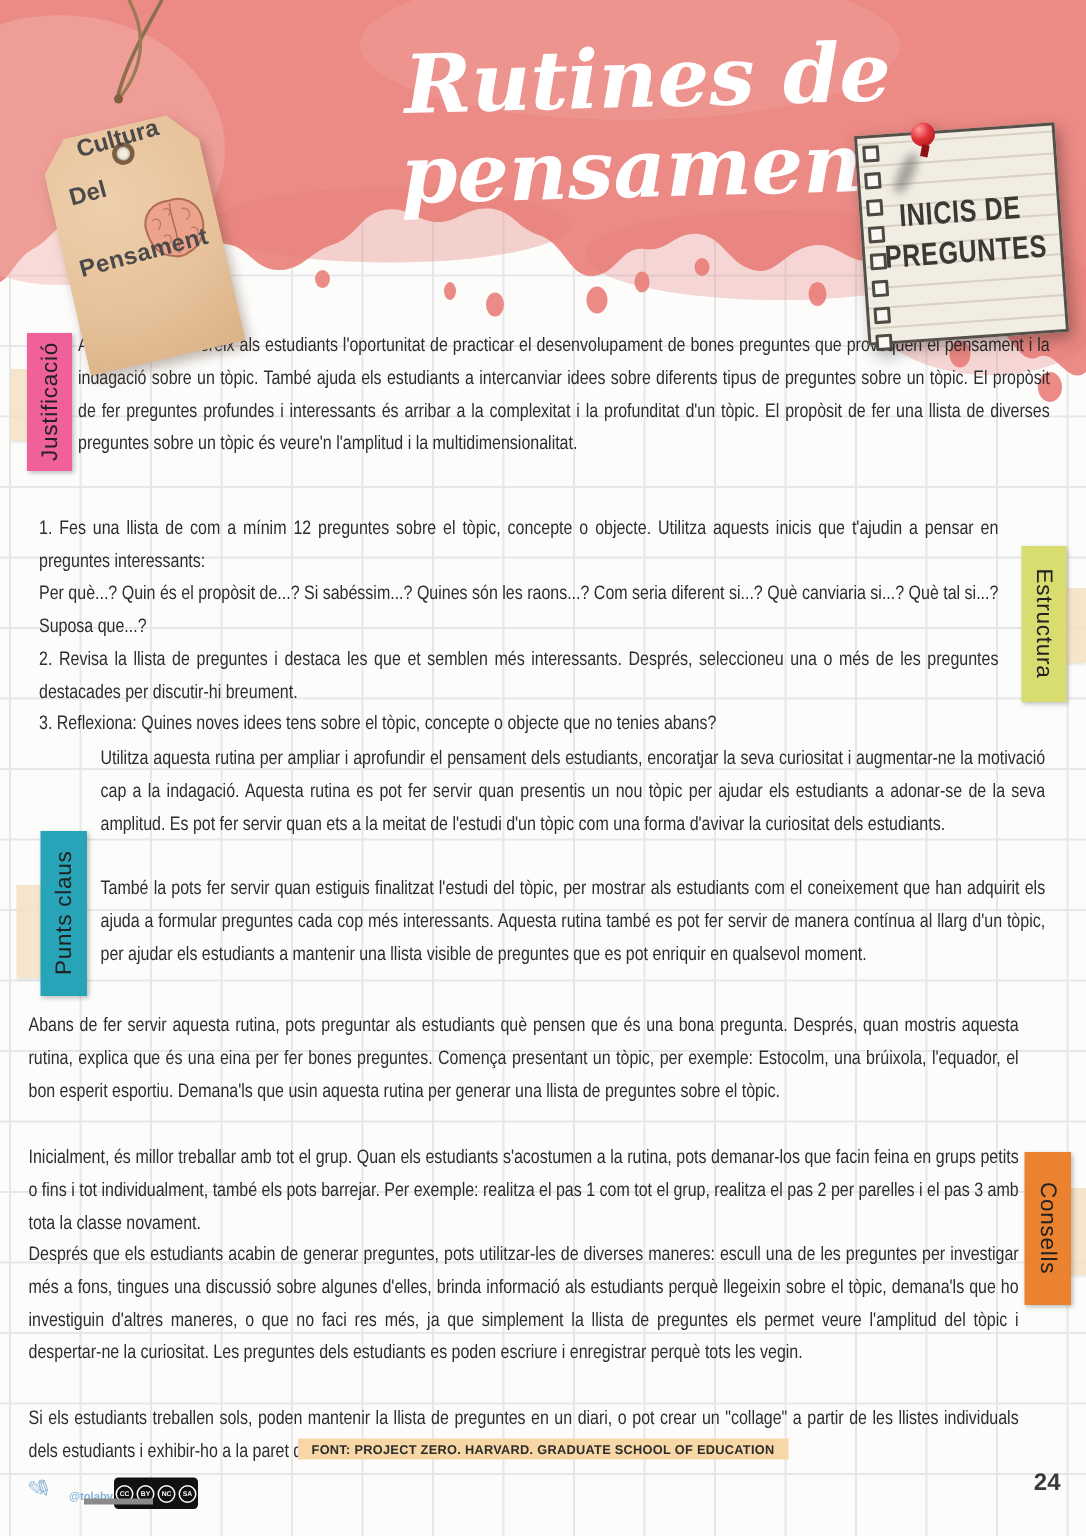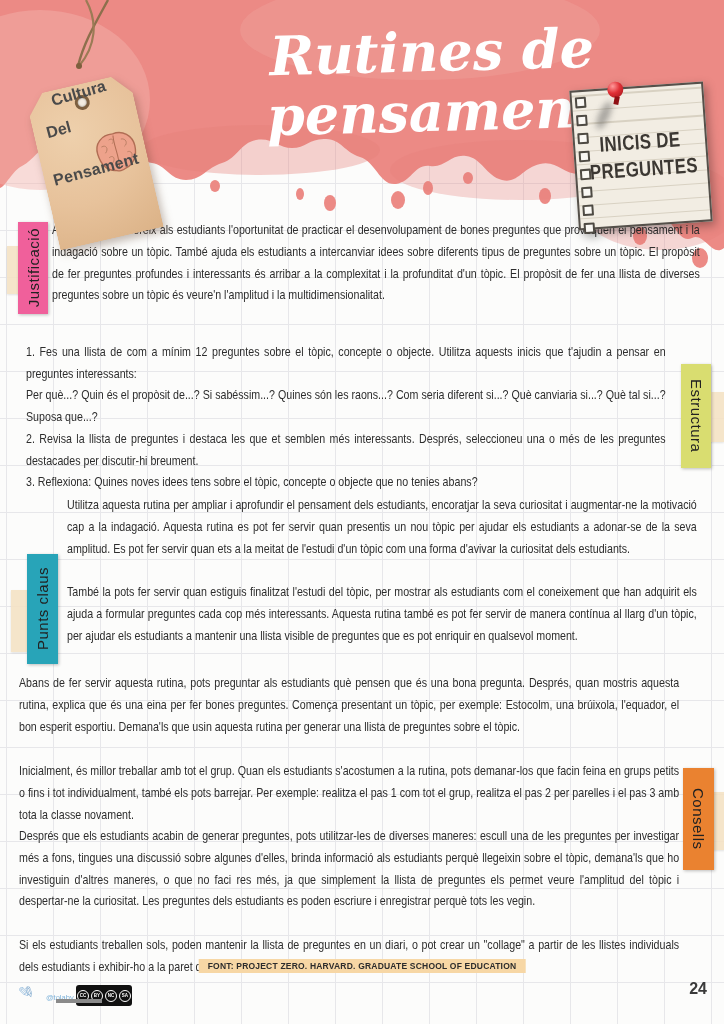--- a/index.html
+++ b/index.html
@@ -56,21 +56,21 @@
     box-shadow:1px 1px 3px rgba(0,0,0,.25);}
   .side-label span{font-size:15px;color:#222;letter-spacing:.5px;}
   .v-up span{writing-mode:vertical-rl;transform:rotate(180deg);}
   .v-down span{writing-mode:vertical-rl;}
   
   .bodytext{position:absolute;margin:0;z-index:1;font-size:13px;line-height:21.8px;
     text-align:justify;color:#2d2d2d;transform:scaleX(.82);transform-origin:0 0;}
   
   .pencils{position:absolute;left:18px;top:984px;font-size:14px;color:#9fc2e0;z-index:2;}
   .pencils .p2{display:inline-block;transform:rotate(25deg);margin-left:-7px;color:#86add0;}
-  .handle{position:absolute;left:46px;top:993px;font-size:7.5px;font-weight:normal;color:#7fb3da;z-index:2;}
+  .handle{position:absolute;left:46px;top:993px;font-size:7.5px;font-weight:bold;color:#7fb3da;z-index:2;}
   .ccbadge{position:absolute;left:76px;top:985px;width:56px;height:21px;background:#111;border-radius:3px;
     display:flex;align-items:center;justify-content:center;gap:2px;z-index:2;}
   .cc-circle{width:10px;height:10px;border:1px solid #fff;border-radius:50%;color:#fff;
     font-size:4.5px;display:flex;align-items:center;justify-content:center;font-weight:bold;}
   .source{position:absolute;left:50%;top:959px;transform:translateX(-50%);background:#f7d7a5;
     padding:2px 9px;font-size:8.5px;font-weight:bold;letter-spacing:.2px;color:#2c2c2c;z-index:2;white-space:nowrap;}
   .pagenum{position:absolute;right:17px;top:980px;font-size:16px;font-weight:bold;color:#3a3a3a;z-index:2;}
   .page-notch{position:absolute;left:56px;top:999px;width:46px;height:3.5px;background:#8a8a8a;z-index:2;}
 </style>
 </head>

